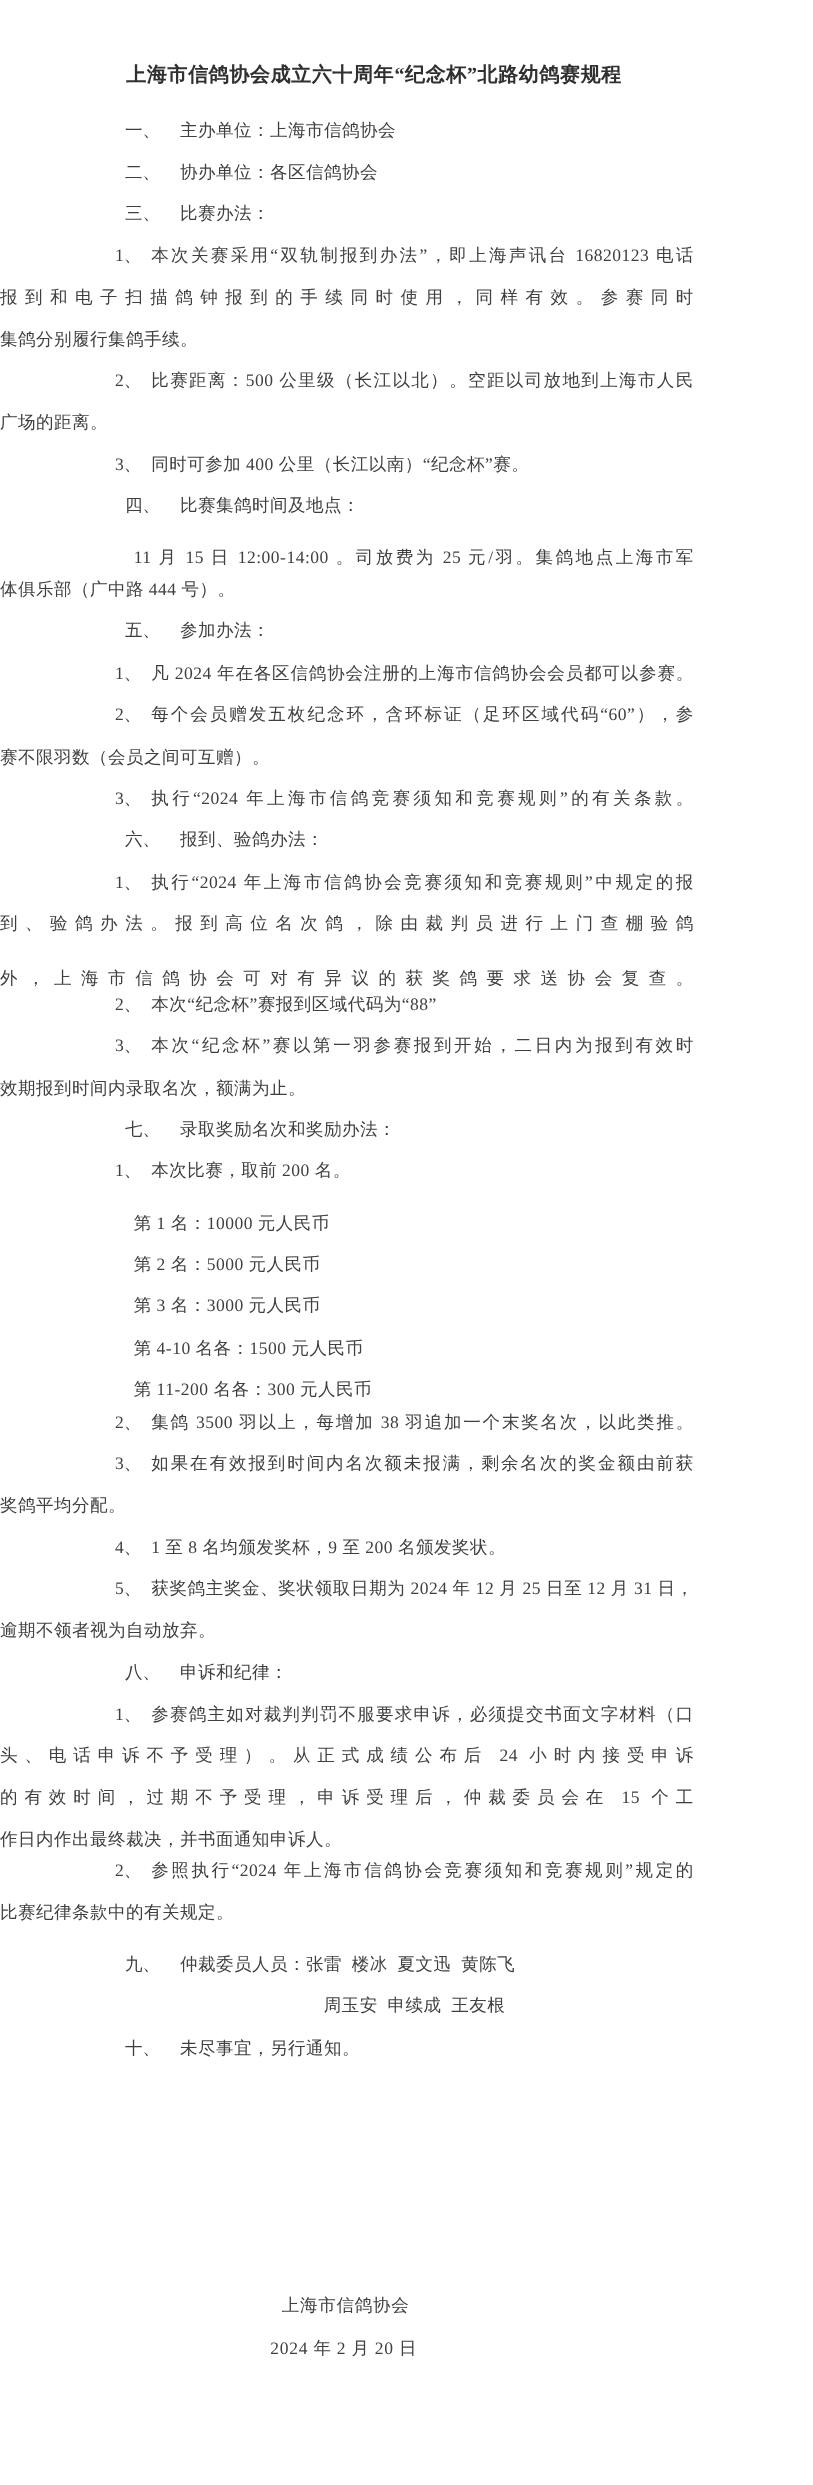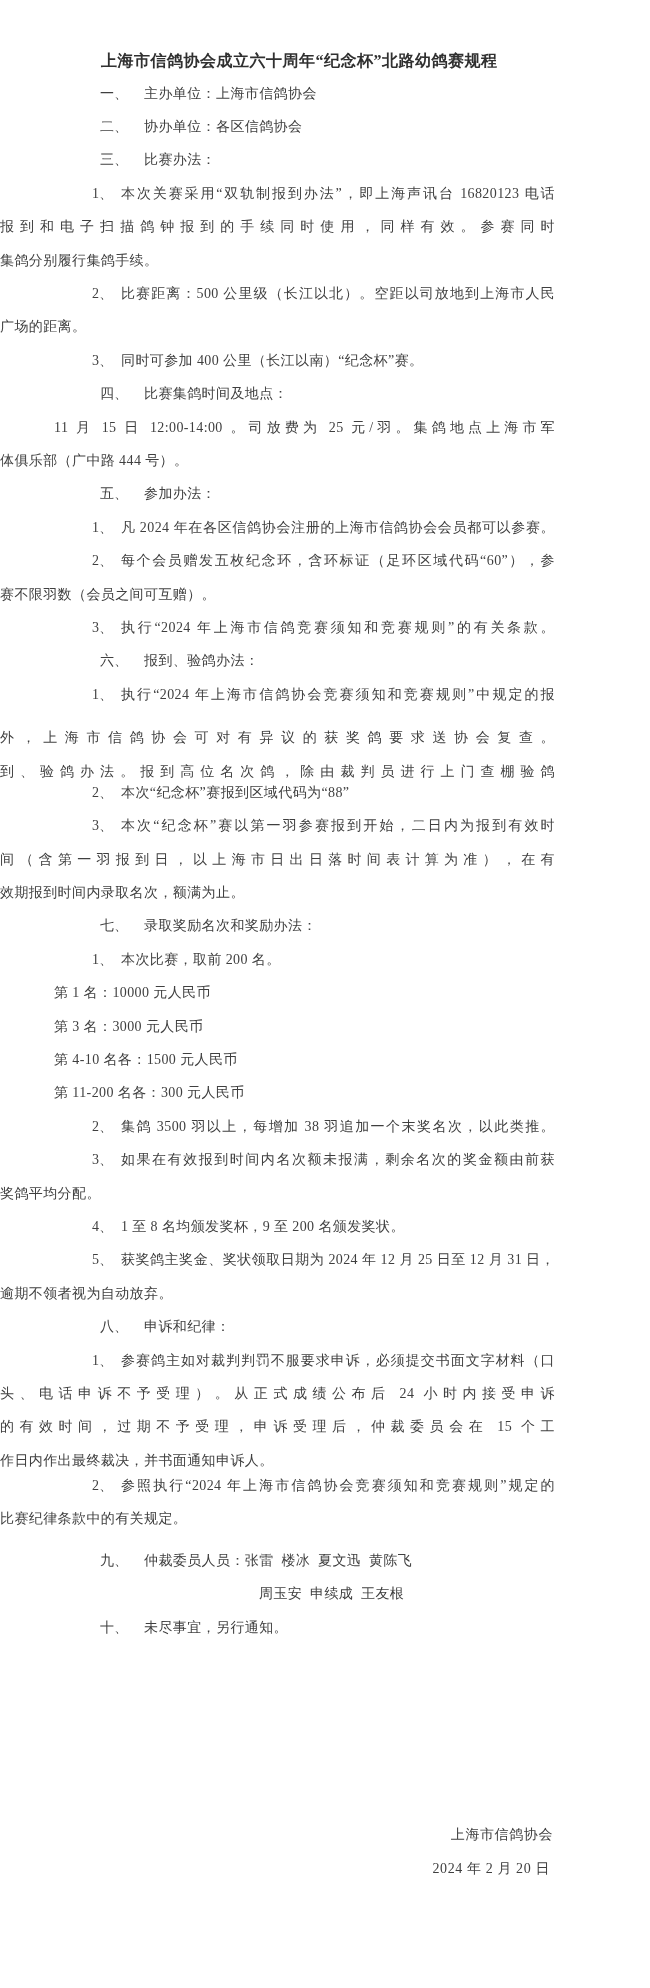--- a/index.html
+++ b/index.html
@@ -24,20 +24,21 @@
   }
   .doc-title {
     padding-left: 101px;
     height: 33px;
     line-height: 33px;
     font-size: 16px;
     font-weight: 700;
     color: #303030;
     letter-spacing: 0.5px;
     white-space: pre;
+    margin-bottom: 11px;
   }
   .line {
     display: flex;
     align-items: center;
     height: 33.4px;
     font-size: 14px;
     white-space: pre;
     box-sizing: border-box;
     width: 650px;
     padding-right: 95px;
@@ -52,28 +53,28 @@
   }
   .line.j .text {
     flex: 1 1 auto;
     text-align-last: justify;
   }
   .k-section { padding-left: 100px; }
   .k-section .marker { width: 44px; }
   .k-item { padding-left: 92px; }
   .k-item .marker { width: 29px; }
   .k-cont { }
-  .k-sub  { padding-left: 54px; }
+  .k-sub  { padding-left: 107px; align-items: flex-end; }
   .k-names { padding-left: 259px; }
   .footer-spacer { height: 174px; }
   .footer-line {
     height: 33.4px;
     line-height: 33.4px;
     font-size: 14px;
-    text-align: right;
+    text-align: center;
     white-space: pre;
     letter-spacing: 0.6px;
     color: #3f3f3f;
   }
   .footer-org  { padding-right: 97px; }
   .footer-date { padding-right: 100px; }
 </style>
 </head>
 <body>
 
@@ -93,29 +94,29 @@
       <div class="line k-section"><span class="marker">四、</span><span class="text">比赛集鸽时间及地点：</span></div>
       <div class="line k-sub j"><span class="text">11 月 15 日 12:00-14:00 。司放费为 25 元/羽。集鸽地点上海市军</span></div>
       <div class="line k-cont"><span class="text">体俱乐部（广中路 444 号）。</span></div>
       <div class="line k-section"><span class="marker">五、</span><span class="text">参加办法：</span></div>
       <div class="line k-item j"><span class="marker">1、</span><span class="text">凡 2024 年在各区信鸽协会注册的上海市信鸽协会会员都可以参赛。</span></div>
       <div class="line k-item j"><span class="marker">2、</span><span class="text">每个会员赠发五枚纪念环，含环标证（足环区域代码“60”），参</span></div>
       <div class="line k-cont"><span class="text">赛不限羽数（会员之间可互赠）。</span></div>
       <div class="line k-item j"><span class="marker">3、</span><span class="text">执行“2024 年上海市信鸽竞赛须知和竞赛规则”的有关条款。</span></div>
       <div class="line k-section"><span class="marker">六、</span><span class="text">报到、验鸽办法：</span></div>
       <div class="line k-item j"><span class="marker">1、</span><span class="text">执行“2024 年上海市信鸽协会竞赛须知和竞赛规则”中规定的报</span></div>
+      <div class="line k-cont j"><span class="text">到、验鸽办法。报到高位名次鸽，除由裁判员进行上门查棚验鸽</span></div>
       <div class="line k-cont j" style="margin-top: 10px;"><span class="text">外，上海市信鸽协会可对有异议的获奖鸽要求送协会复查。</span></div>
-      <div class="line k-cont j"><span class="text">到、验鸽办法。报到高位名次鸽，除由裁判员进行上门查棚验鸽</span></div>
       <div class="line k-item" style="margin-top: -12px;"><span class="marker">2、</span><span class="text">本次“纪念杯”赛报到区域代码为“88”</span></div>
       <div class="line k-item j"><span class="marker">3、</span><span class="text">本次“纪念杯”赛以第一羽参赛报到开始，二日内为报到有效时</span></div>
-      <div class="line k-cont j"><span class="text">间（含第一羽报到日，以上海市日出日落时间表计算为准），在有</span></div>
       <div class="line k-cont"><span class="text">效期报到时间内录取名次，额满为止。</span></div>
       <div class="line k-section"><span class="marker">七、</span><span class="text">录取奖励名次和奖励办法：</span></div>
       <div class="line k-item"><span class="marker">1、</span><span class="text">本次比赛，取前 200 名。</span></div>
       <div class="line k-sub"><span class="text">第 1 名：10000 元人民币</span></div>
+      <div class="line k-sub"><span class="text">第 2 名：5000 元人民币</span></div>
       <div class="line k-sub"><span class="text">第 3 名：3000 元人民币</span></div>
       <div class="line k-sub"><span class="text">第 4-10 名各：1500 元人民币</span></div>
       <div class="line k-sub"><span class="text">第 11-200 名各：300 元人民币</span></div>
       <div class="line k-item j"><span class="marker">2、</span><span class="text">集鸽 3500 羽以上，每增加 38 羽追加一个末奖名次，以此类推。</span></div>
       <div class="line k-item j"><span class="marker">3、</span><span class="text">如果在有效报到时间内名次额未报满，剩余名次的奖金额由前获</span></div>
       <div class="line k-cont"><span class="text">奖鸽平均分配。</span></div>
       <div class="line k-item"><span class="marker">4、</span><span class="text">1 至 8 名均颁发奖杯，9 至 200 名颁发奖状。</span></div>
       <div class="line k-item j"><span class="marker">5、</span><span class="text">获奖鸽主奖金、奖状领取日期为 2024 年 12 月 25 日至 12 月 31 日，</span></div>
       <div class="line k-cont"><span class="text">逾期不领者视为自动放弃。</span></div>
       <div class="line k-section"><span class="marker">八、</span><span class="text">申诉和纪律：</span></div>

